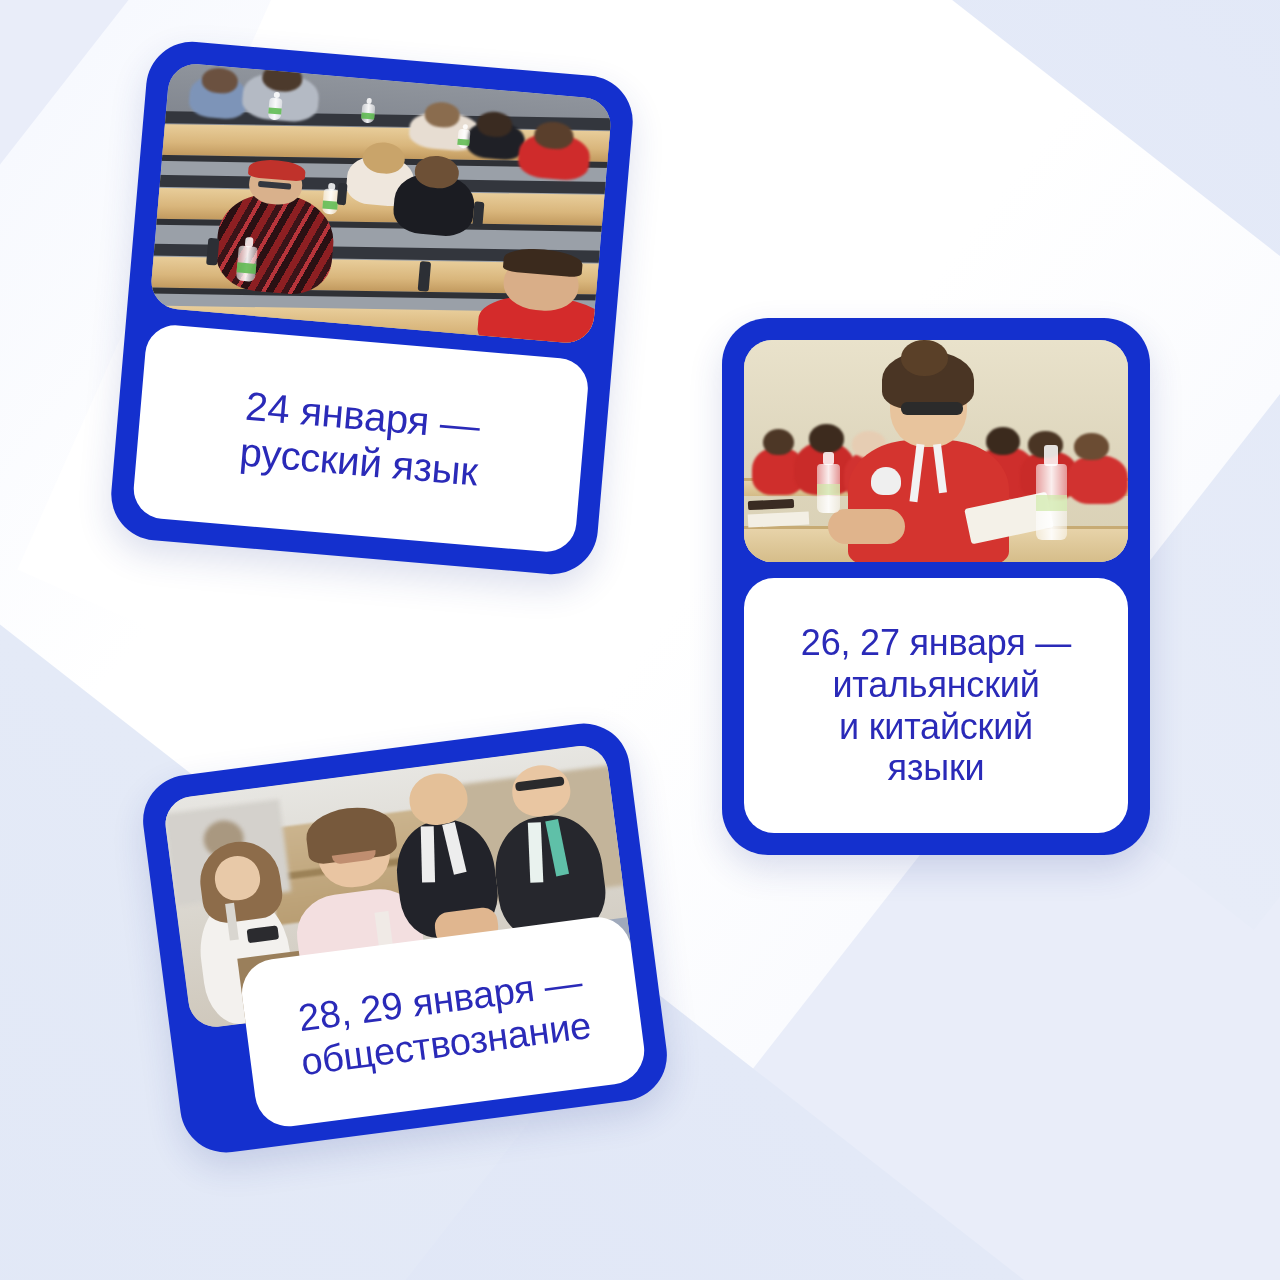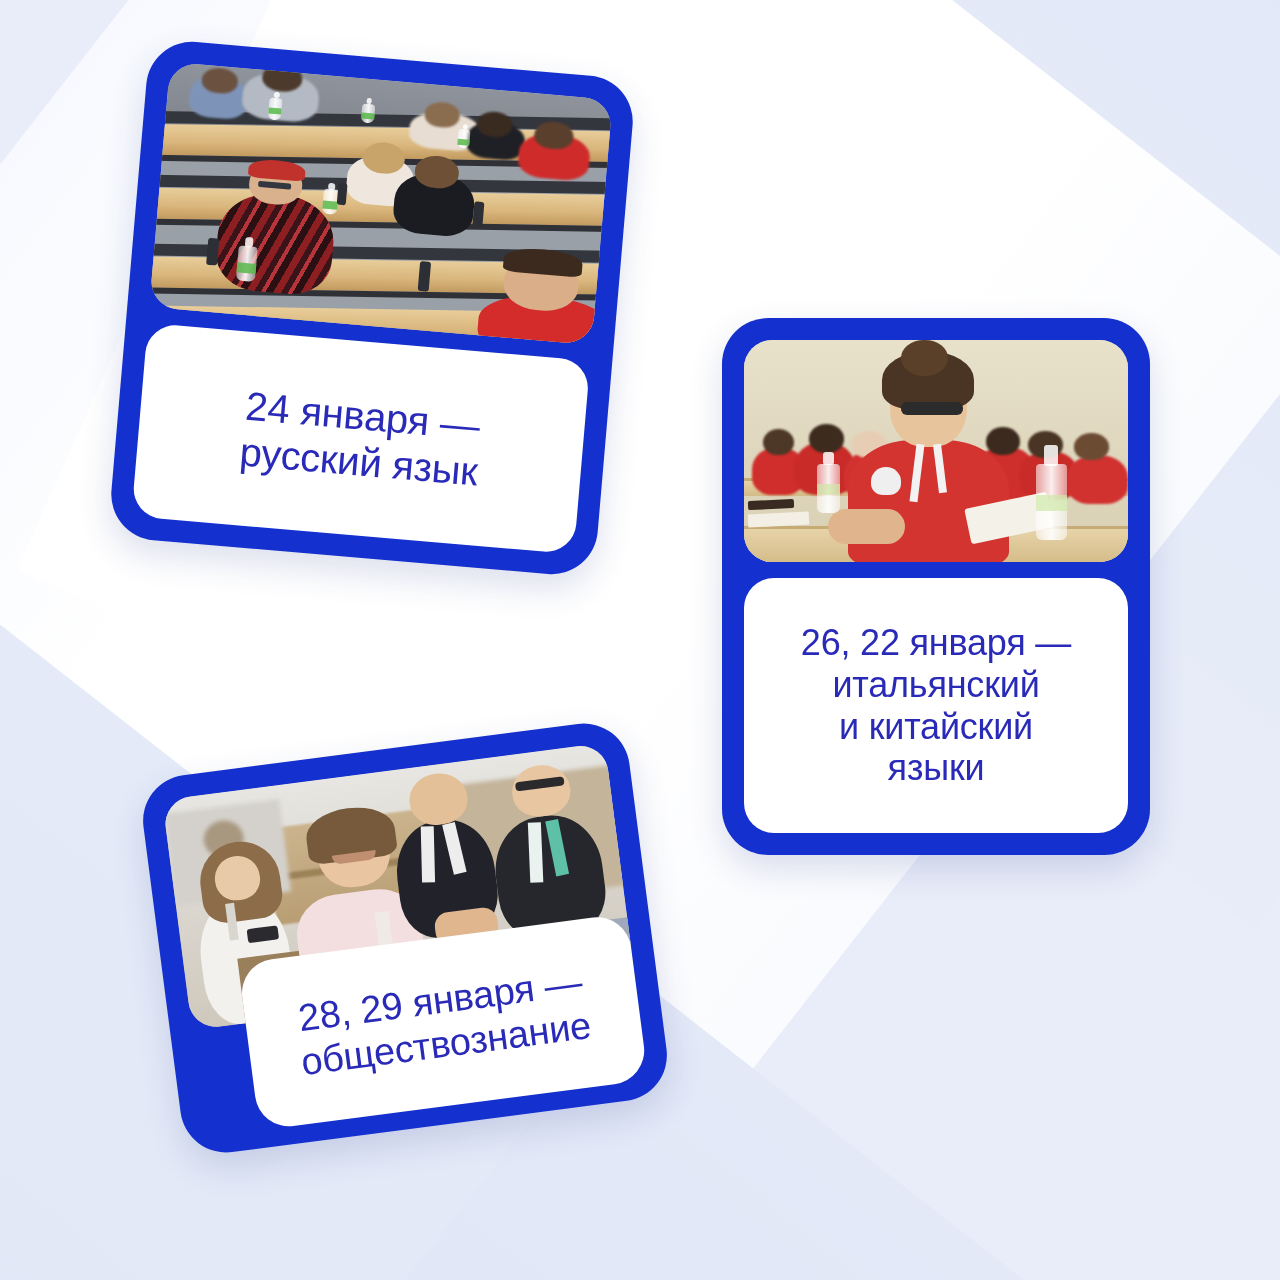--- a/index.html
+++ b/index.html
@@ -331,21 +331,21 @@
         <div class="sh" style="left:76%; top:70%; width:8%; height:7%; background:#cfe8a8; opacity:.7;"></div>
         <div class="sh bottle" style="left:19%; top:56%; width:6%; height:22%;"></div>
         <div class="sh" style="left:19%; top:65%; width:6%; height:5%; background:#cfe8a8; opacity:.7;"></div>
 
         <div class="sh" style="left:1%;  top:78%; width:16%; height:6%; background:#f3efe4; transform:rotate(-3deg);"></div>
         <div class="sh" style="left:1%;  top:72%; width:12%; height:4%; background:#3a2b22; transform:rotate(-3deg); border-radius:2px;"></div>
       </div>
     </div>
 
     <div class="card-label">
-      <div class="card-label-text">26, 22 января —
+      <div class="card-label-text">26, 27 января —
 итальянский
 и китайский
 языки</div>
     </div>
   </div>
 
   <div class="card" id="card-social">
 
     <div class="card-photo">
       <div class="scene">

